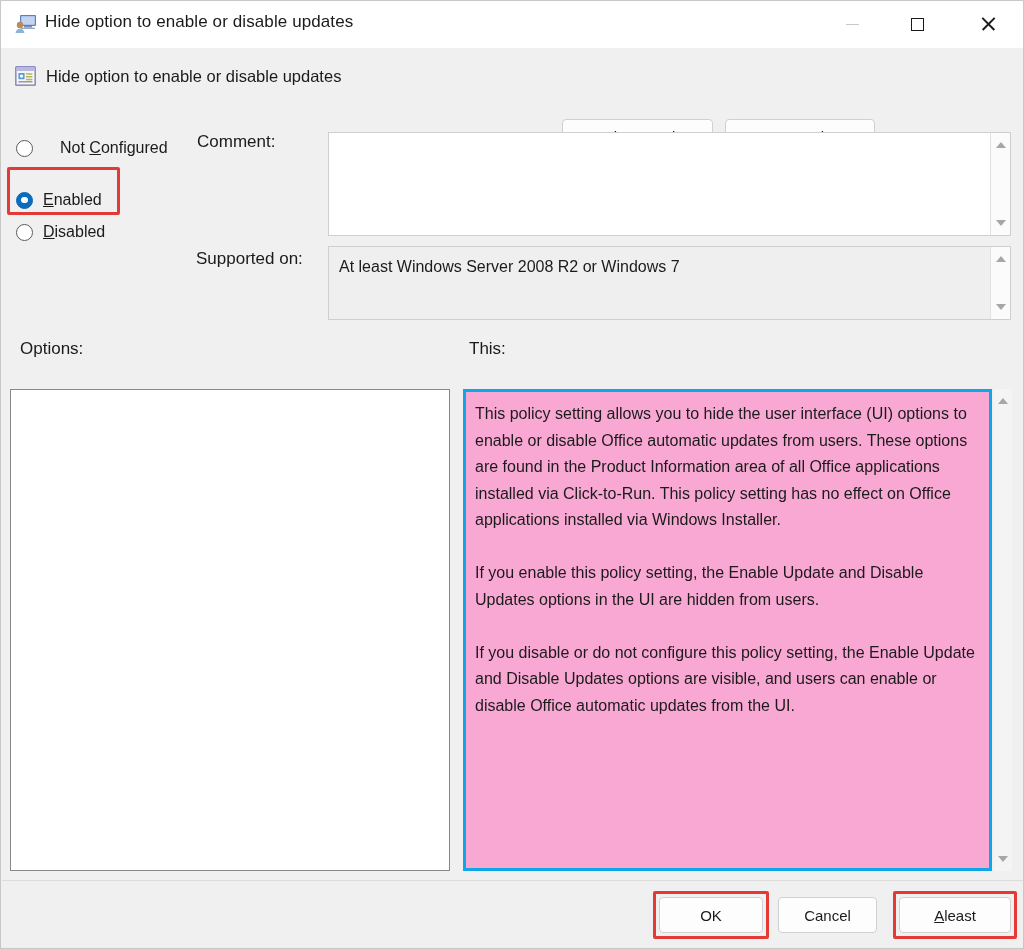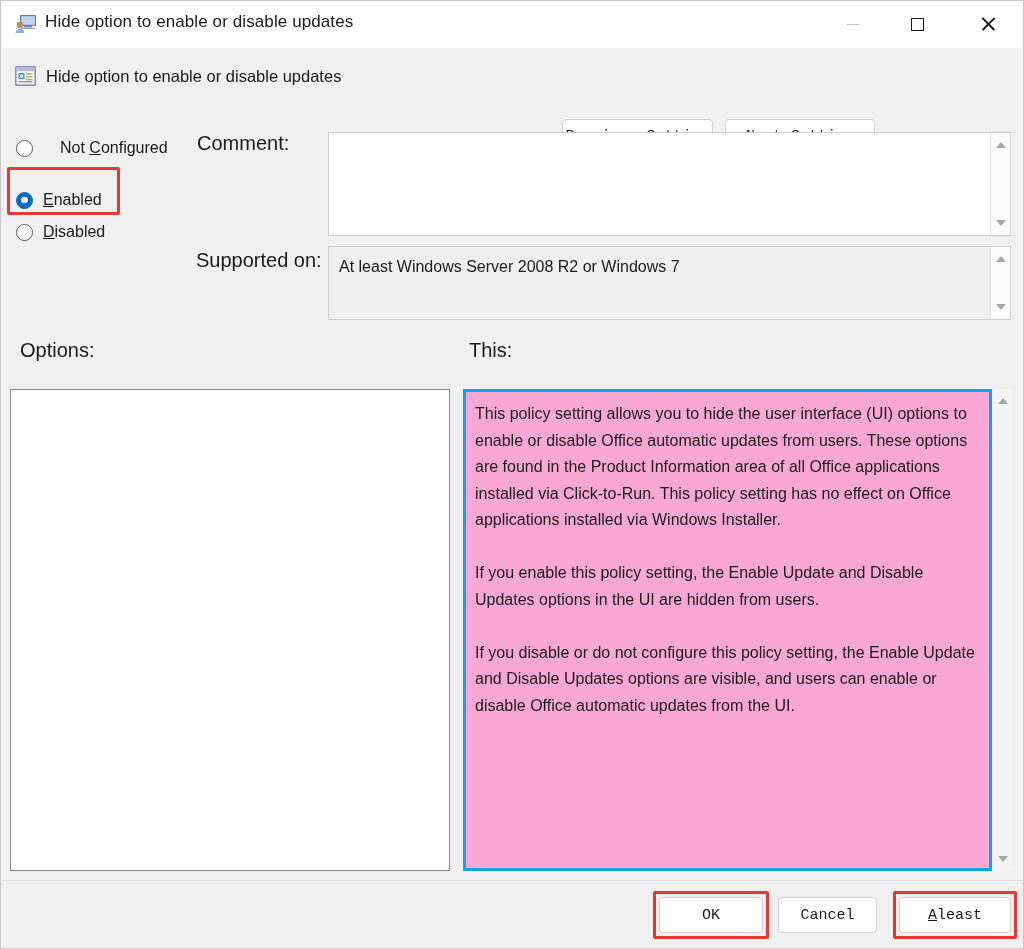--- a/index.html
+++ b/index.html
@@ -89,21 +89,21 @@
     width: 23px; height: 22px;
   }
   .policy-title {
     position: absolute;
     left: 45px; top: 19px;
     font-size: 16.5px;
     color: #1b1b1b;
     white-space: nowrap;
   }
   .btn {
-    font-family: Liberation Mono, monospace;
+    font-family: Liberation Sans, sans-serif;
     font-size: 15px;
     color: #1b1b1b;
     background: #fdfdfd;
     border: 1px solid #d0d0d0;
     border-radius: 4px;
     box-sizing: border-box;
     display: flex;
     align-items: center;
     justify-content: center;
     cursor: default;
@@ -158,21 +158,21 @@
     border: 3px solid #e53935;
     border-radius: 2px;
     box-sizing: border-box;
     pointer-events: none;
   }
   #highlight-enabled { left: 6px; top: 166px; width: 113px; height: 48px; }
 
   
   .field-label {
     position: absolute;
-    font-size: 20px;
+    font-size: 17px;
     color: #1b1b1b;
     white-space: nowrap;
   }
   #comment-label   { left: 196px; top: 131px; }
   #supported-label { left: 195px; top: 248px; }
 
   .textbox {
     position: absolute;
     box-sizing: border-box;
     border: 1px solid #cfcfcf;

